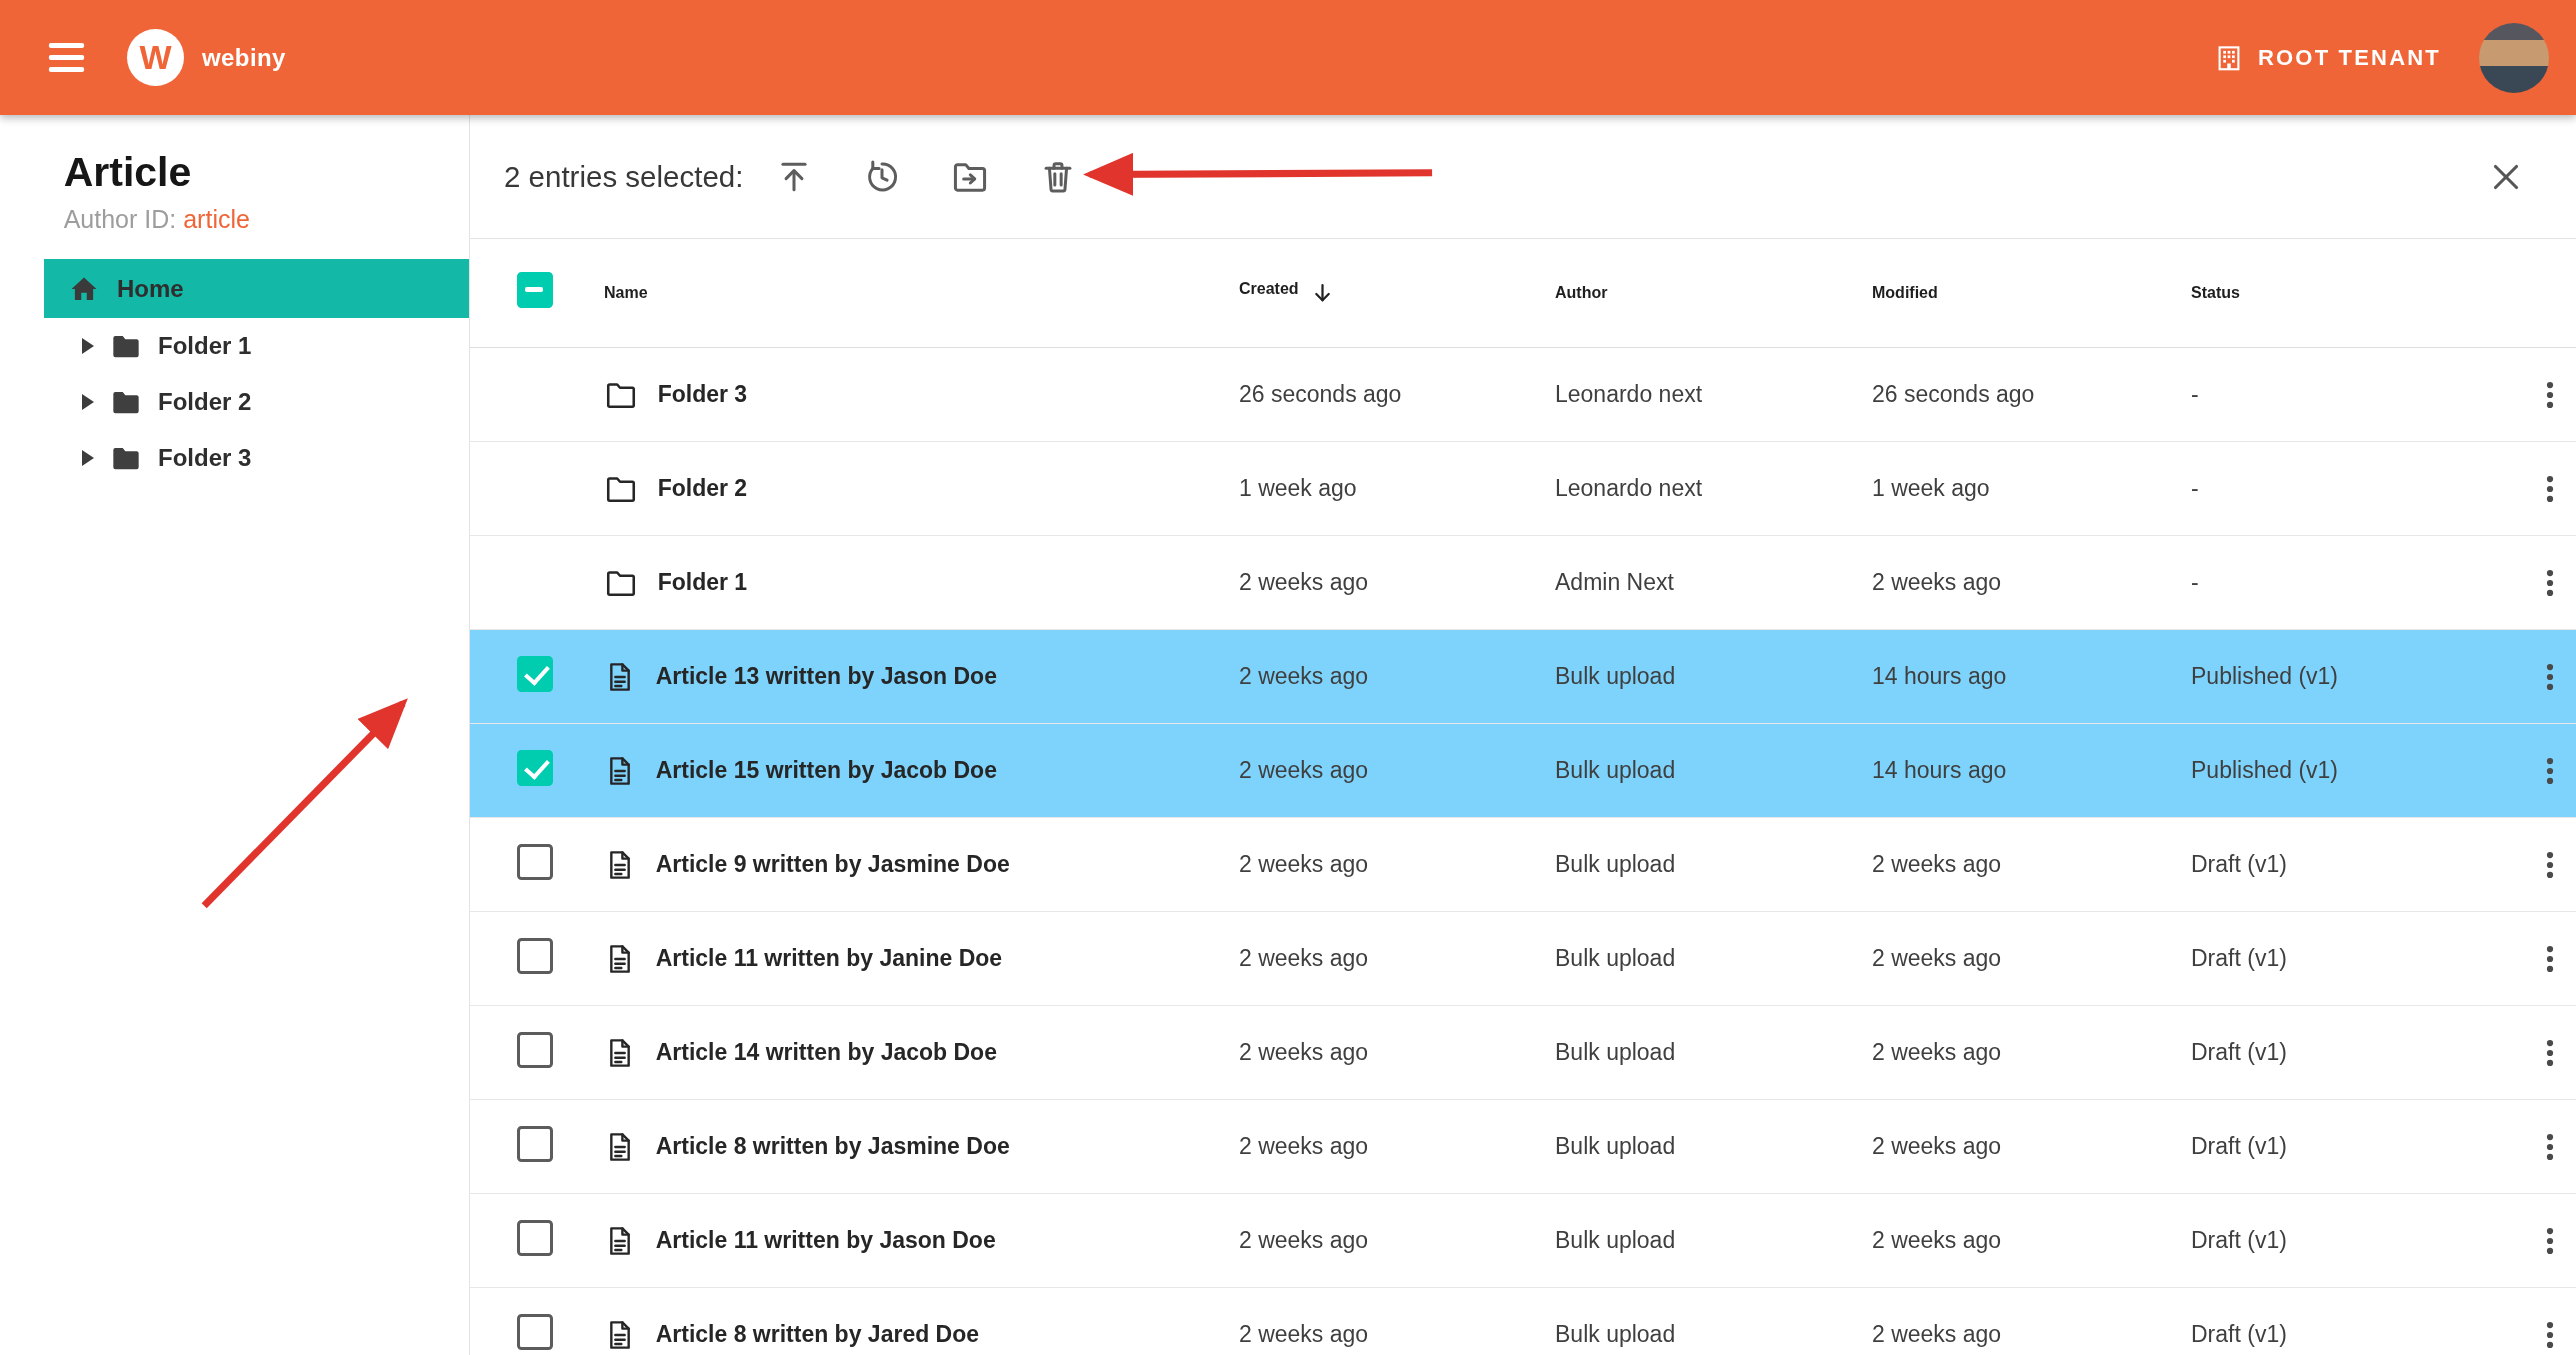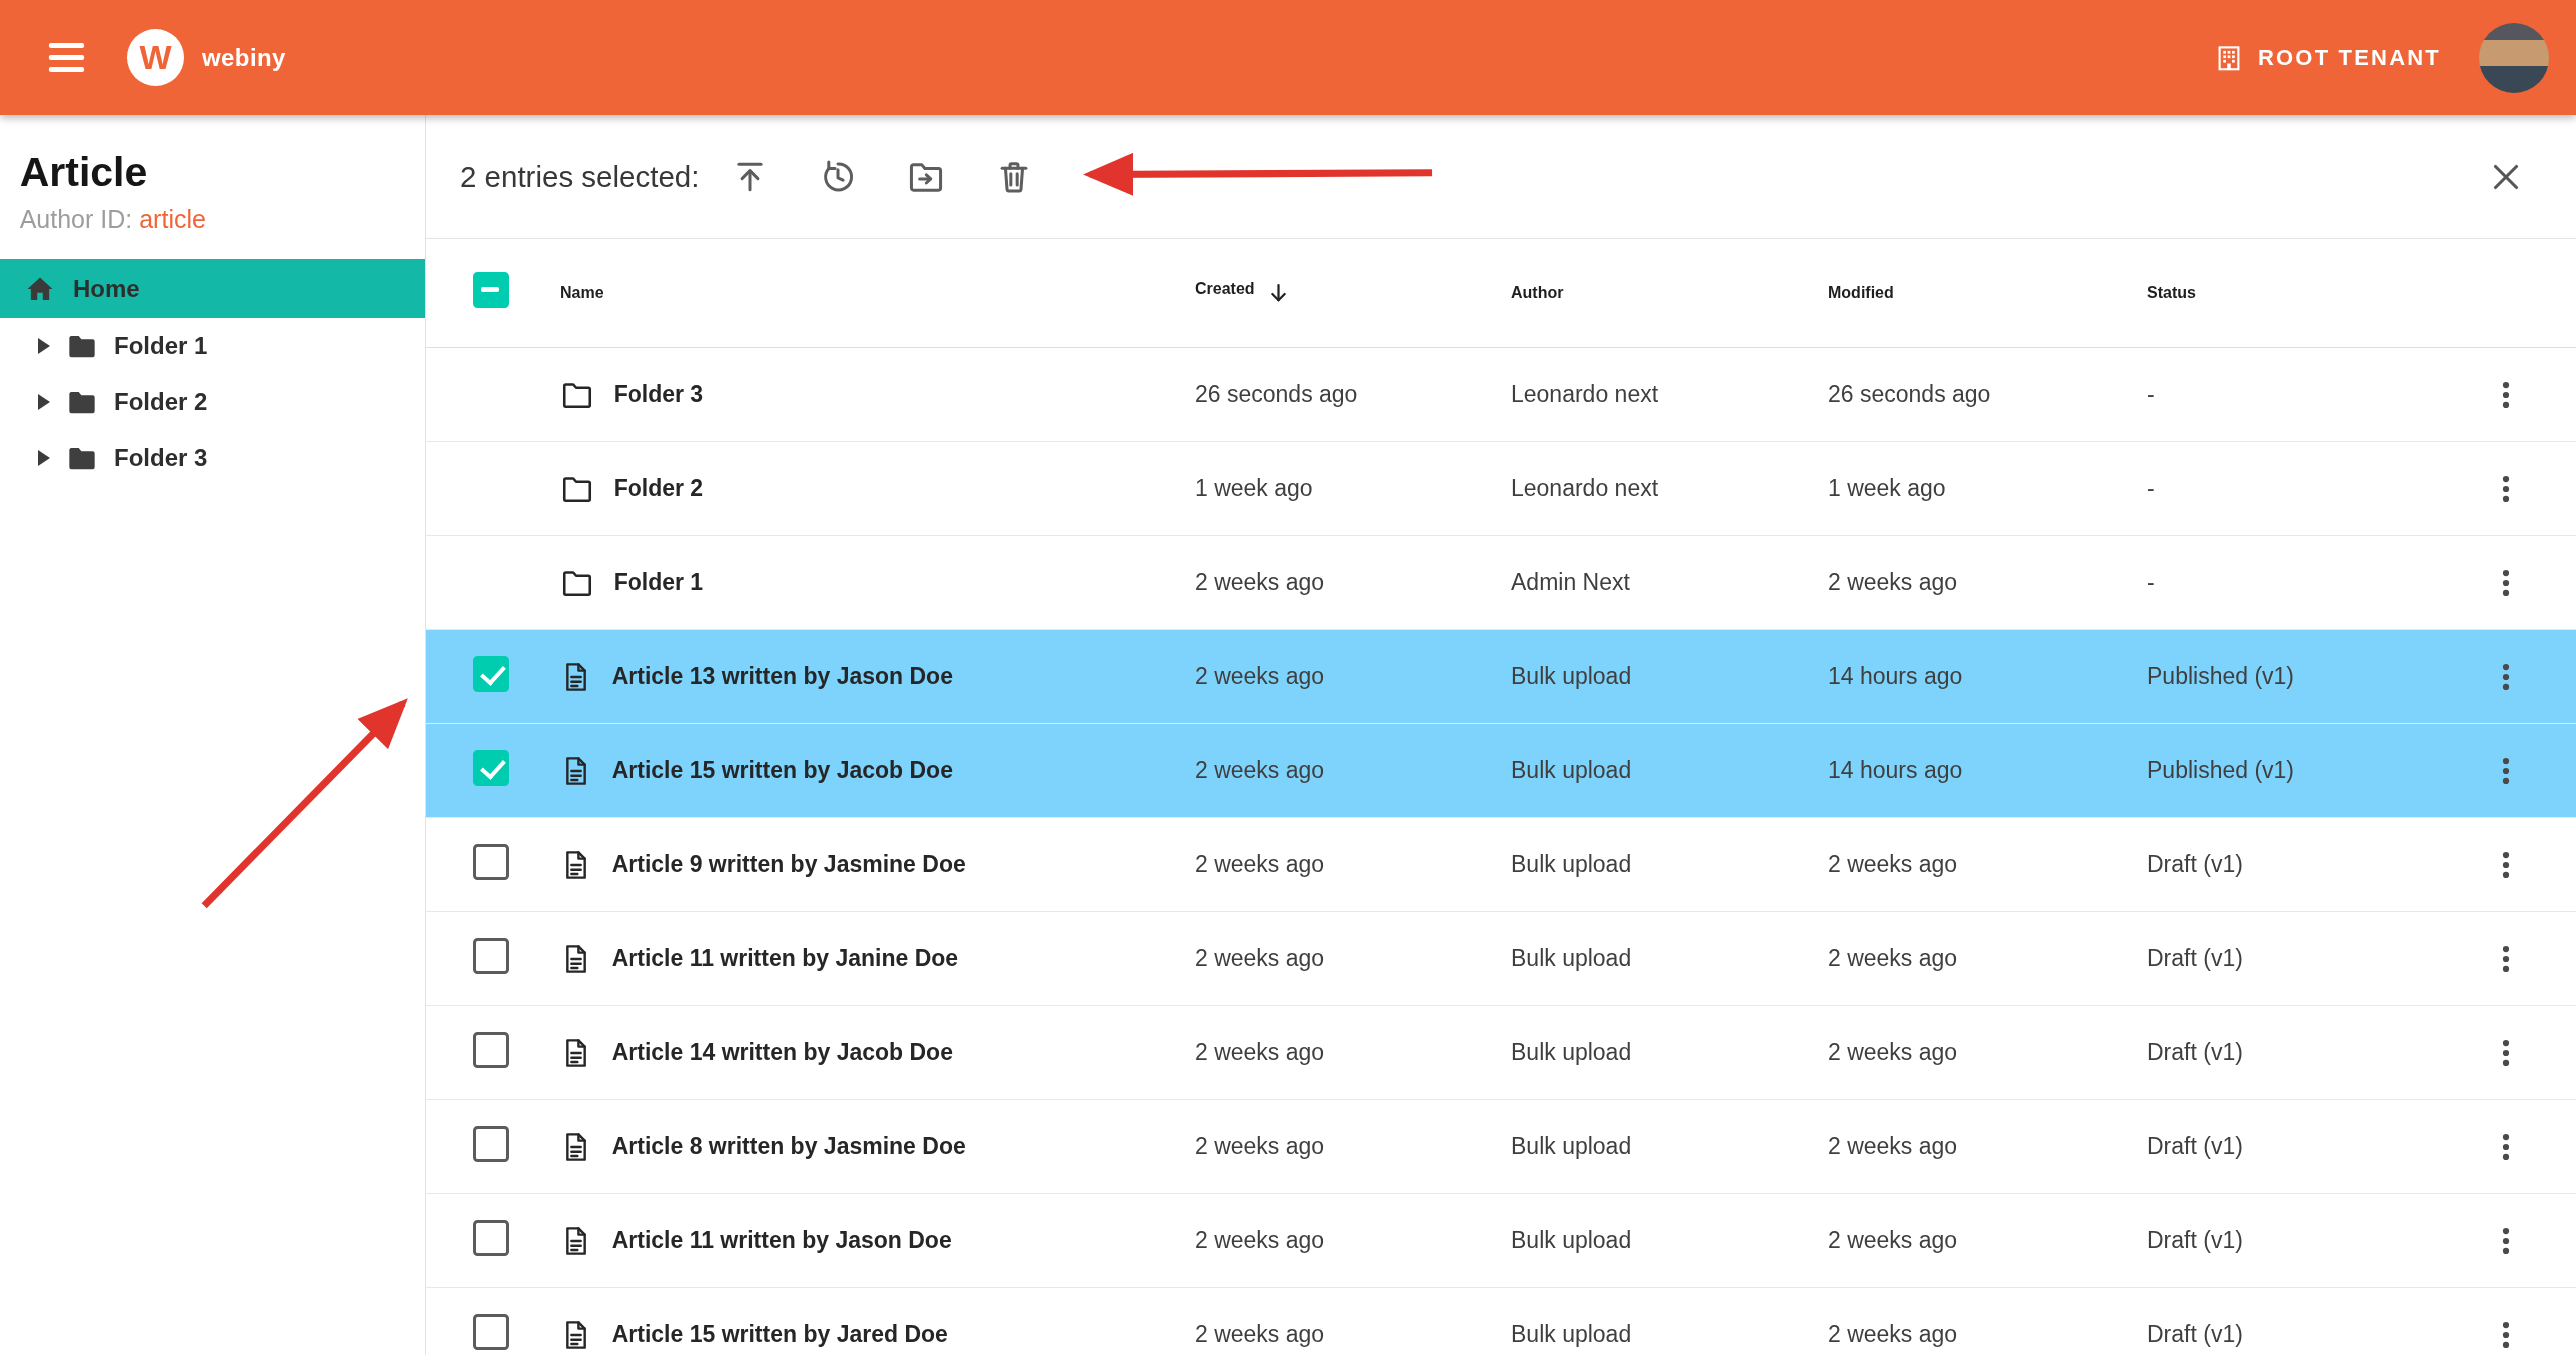--- a/index.html
+++ b/index.html
@@ -15,21 +15,21 @@
   .logo-circle { width:57px; height:57px; border-radius:50%; background:#fff; color:#f06538;
                  font-weight:bold; font-size:34px; display:flex; align-items:center; justify-content:center; }
   .logo-text { color:#fff; font-size:24px; font-weight:bold; letter-spacing:0.4px; }
   .topbar-right { margin-left:auto; display:flex; align-items:center; gap:38px; }
   .tenant { display:flex; align-items:center; gap:14.3px; color:#fff; font-size:22px; font-weight:bold;
             letter-spacing:2.2px; cursor:pointer; }
   .avatar { width:70px; height:70px; border-radius:50%; cursor:pointer;
             background:linear-gradient(180deg,#55565e 0 24%, #c79a6f 24% 62%, #3a4754 62%); }
 
   
-  .layout { display:flex; height:1241px; }
+  .layout { display:flex; height:1241px;padding-left:44px; }
   .sidebar { width:426px; flex:none; border-right:0.9px solid #e3e3e3; padding-top:34px; background:#fff; }
   .sb-title { font-size:41px; font-weight:bold; color:#161616; padding-left:19.7px; }
   .sb-model { font-size:25px; color:#9d9d9d; padding-left:19.7px; margin-top:9px; }
   .sb-model .model-value { color:#f06538; cursor:pointer; }
   .tree { margin-top:25px; }
   .tree-item { display:flex; align-items:center; height:56px; cursor:pointer;
                font-size:24px; font-weight:bold; color:#2e2e2e; }
   .home-item { height:59px; background:#14b8a6; padding-left:25px; gap:18px; }
   .folder-item { padding-left:38px; gap:16px; }
   .caret { width:0; height:0; border-left:12.5px solid #3c3c3c; border-top:8px solid transparent;
@@ -539,21 +539,21 @@
 
       <span class="row-icon icon-doc">
         <svg width="32" height="36" viewBox="0 0 24 24" fill="none" stroke="#262626" stroke-width="1.8" stroke-linecap="round" stroke-linejoin="round">
           <path d="M5.5 2.5 h8.3 l4.7 4.7 V21.5 H5.5 Z"></path>
           <path d="M13.8 2.5 v4.7 h4.7"></path>
           <line x1="8.5" y1="12" x2="15.5" y2="12"></line>
           <line x1="8.5" y1="15.6" x2="15.5" y2="15.6"></line>
           <line x1="8.5" y1="18.8" x2="13" y2="18.8"></line>
         </svg>
       </span>
-      <span class="row-name">Article 15 written by Jared Doe</span>
+      <span class="row-name">Article 8 written by Jared Doe</span>
     </div>
     <div class="cell">2 weeks ago</div>
     <div class="cell">Bulk upload</div>
     <div class="cell">2 weeks ago</div>
     <div class="cell">Draft (v1)</div>
     <div class="cell kebab-cell">
       <button class="icon-btn kebab">
         <svg width="34" height="34" viewBox="0 0 24 24" fill="#4a4a4a">
           <circle cx="12" cy="5" r="2.2"></circle>
                   <circle cx="12" cy="12" r="2.2"></circle>

